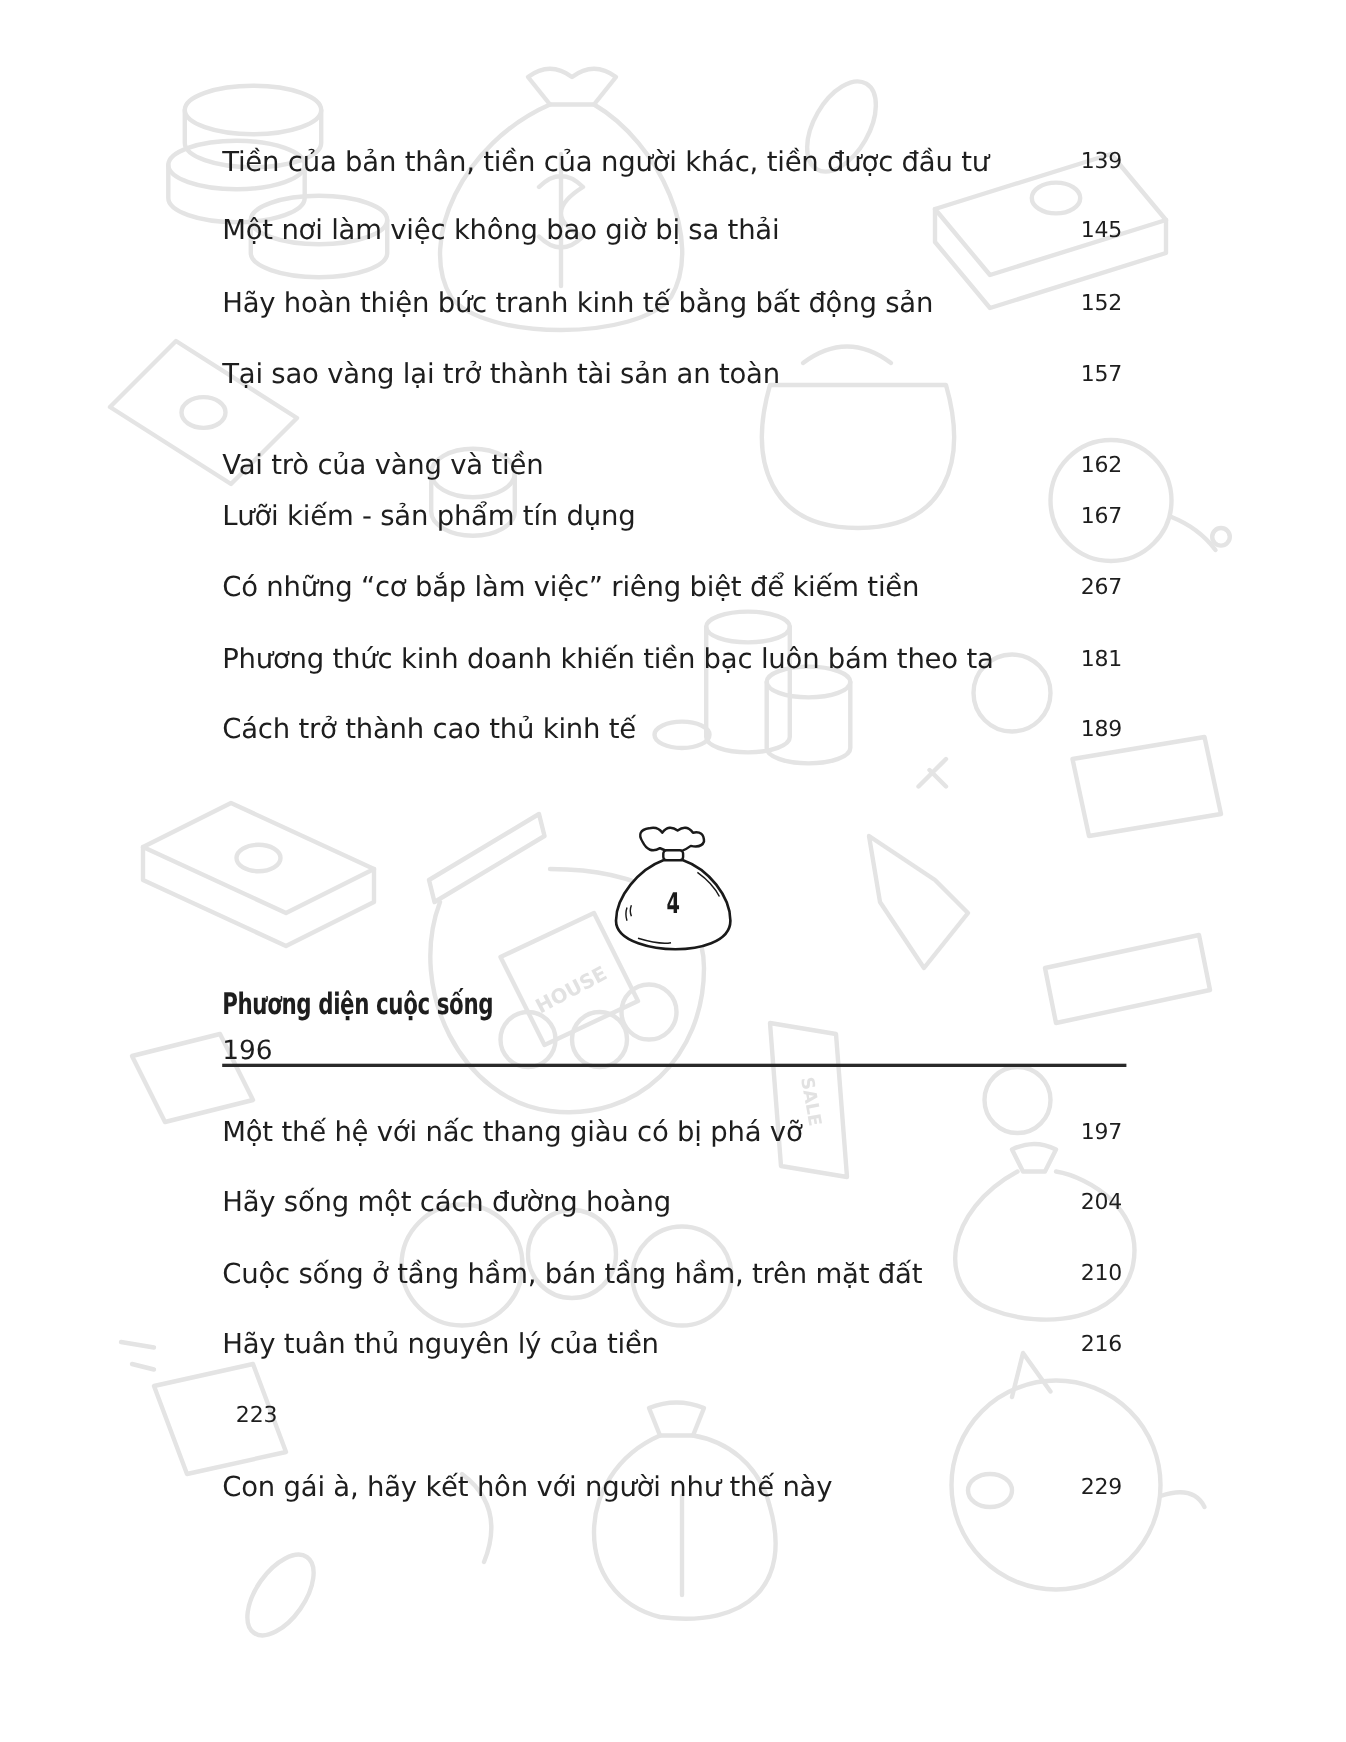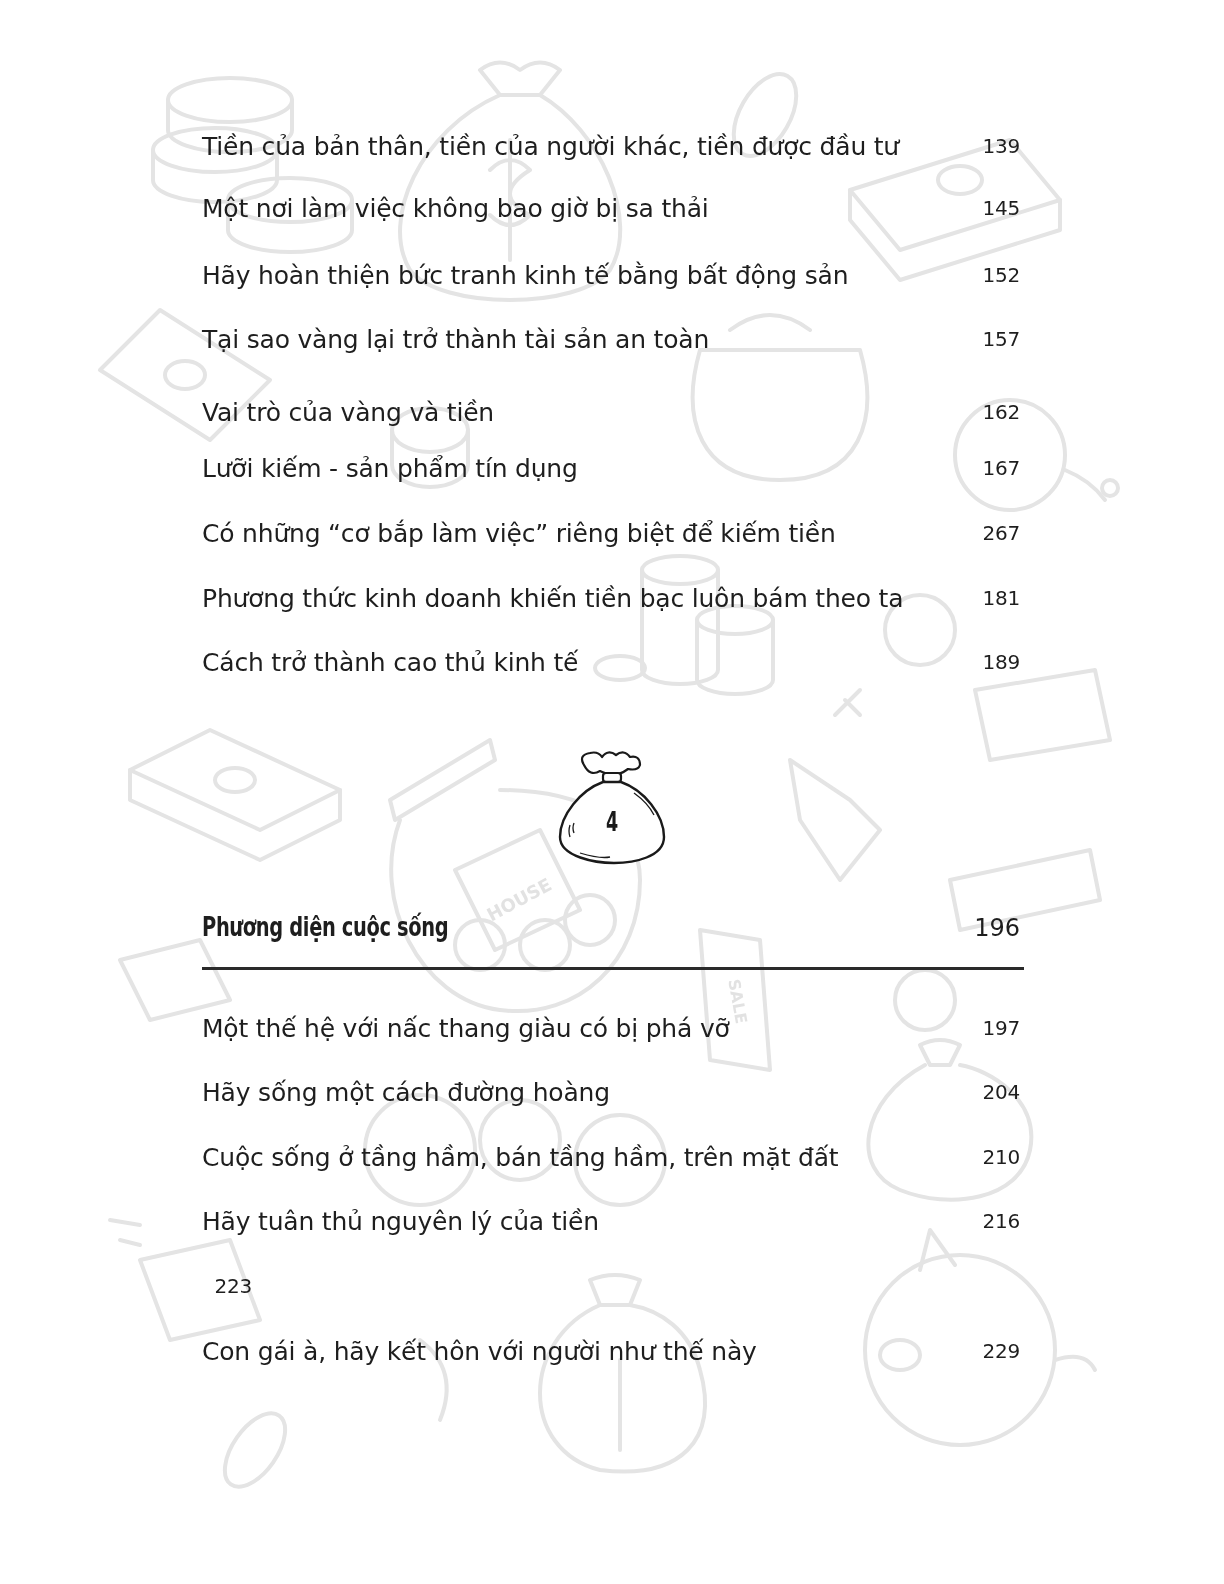--- a/index.html
+++ b/index.html
@@ -22,21 +22,21 @@
     .toc-page { text-align: right; min-width: 50px; font-size: 20px; }
     .chapter-icon { position: absolute; left: 556px; top: 745px; width: 112px; height: 122px; }
     .chapter-icon svg { width: 100%; height: 100%; }
     .chapter-number {
       position: absolute; left: 0; top: 62px; width: 112px; text-align: center;
       font-family: "DejaVu Sans Condensed", "DejaVu Sans", sans-serif;
       font-size: 26px; font-weight: bold; color: #1a1a1a; transform: scaleX(0.75);
     }
     .section-header {
       position: absolute; left: 202px; top: 898px; width: 818px; height: 44px;
-      display: flex; justify-content: space-between; align-items: flex-end;
+      display: flex; justify-content: space-between; align-items: flex-start; flex-direction: column;
     }
     .section-title {
       font-family: "DejaVu Sans", sans-serif; font-weight: bold; font-size: 27px;
       transform: scaleX(0.72); transform-origin: left center; white-space: nowrap;
       letter-spacing: -0.5px;
     }
     .section-page { font-size: 24px; margin-top: 12px; }
     .section-rule {
       position: absolute; left: 202px; top: 967px; width: 822px; height: 3px; background: #2a2a2a;
     }
@@ -166,21 +166,21 @@
     <span class="toc-page">145</span>
   </div>
   <div class="toc-row" style="top:255px">
     <span class="toc-title">Hãy hoàn thiện bức tranh kinh tế bằng bất động sản</span>
     <span class="toc-page">152</span>
   </div>
   <div class="toc-row" style="top:319px">
     <span class="toc-title">Tại sao vàng lại trở thành tài sản an toàn</span>
     <span class="toc-page">157</span>
   </div>
-  <div class="toc-row" style="top:392px">
+  <div class="toc-row" style="top:402px">
     <span class="toc-title">Vai trò của vàng và tiền</span>
     <span class="toc-page">162</span>
   </div>
   <div class="toc-row" style="top:448px">
     <span class="toc-title">Lưỡi kiếm - sản phẩm tín dụng</span>
     <span class="toc-page">167</span>
   </div>
   <div class="toc-row" style="top:513px">
     <span class="toc-title">Có những “cơ bắp làm việc” riêng biệt để kiếm tiền</span>
     <span class="toc-page">267</span>

